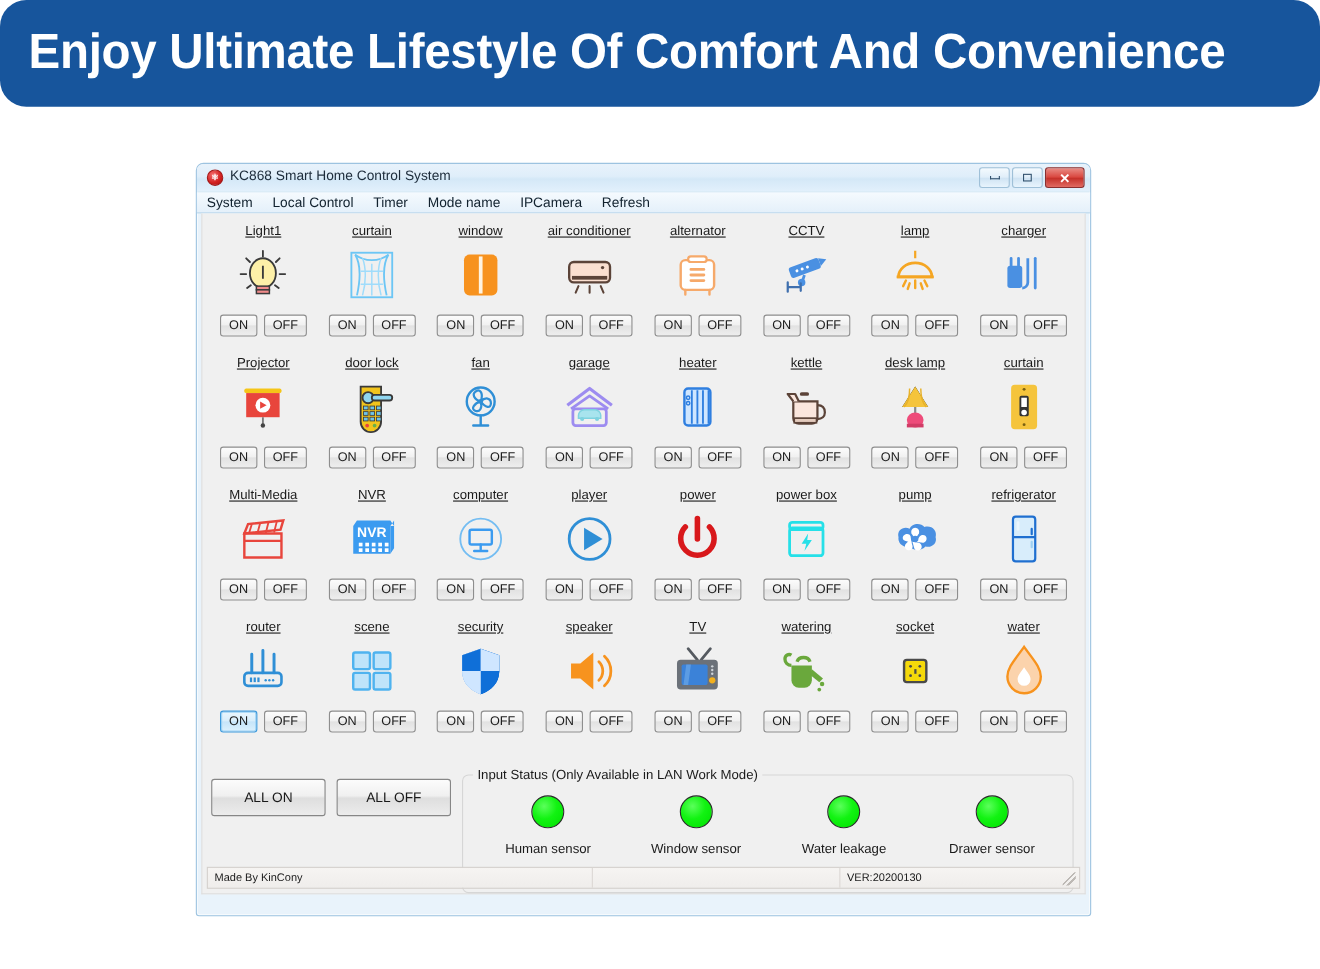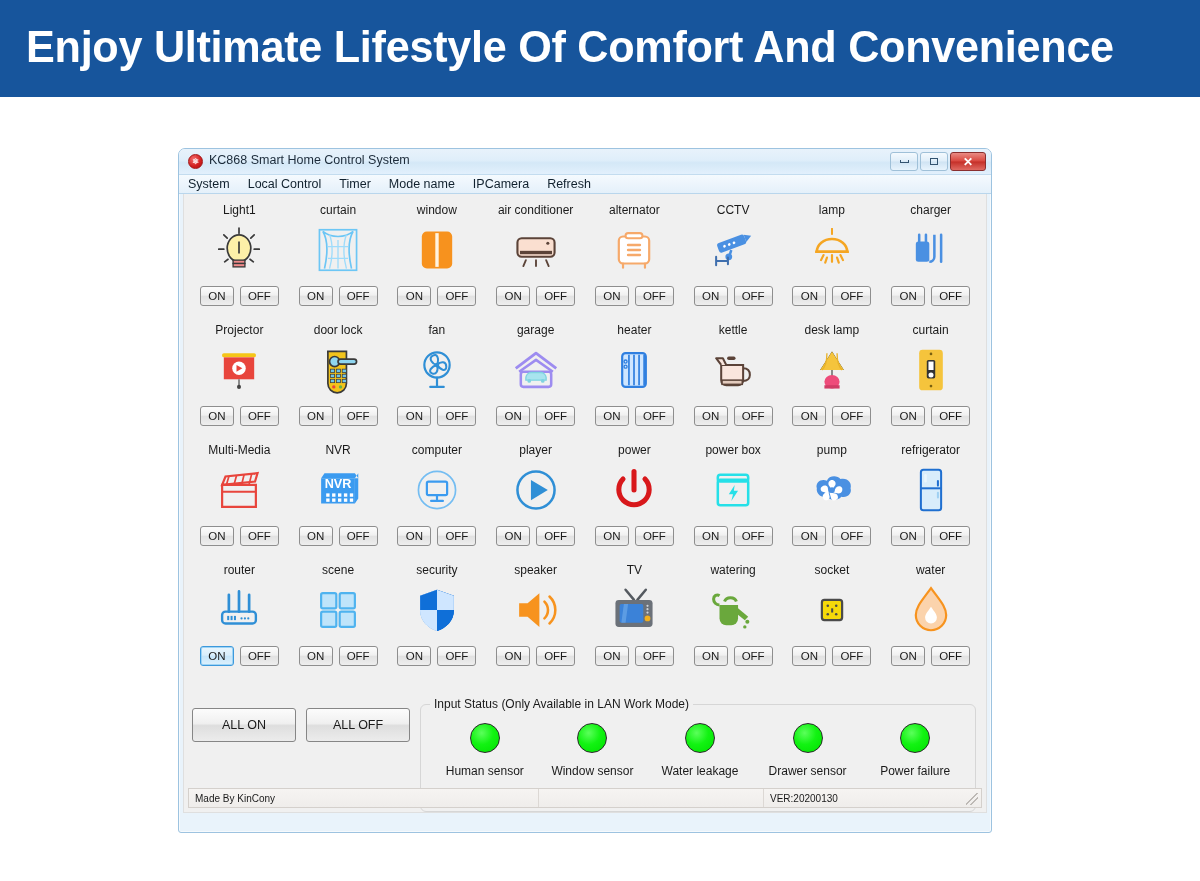--- a/index.html
+++ b/index.html
@@ -9,20 +9,21 @@
     background: #ffffff;
     font-family: "Liberation Sans", sans-serif;
     overflow: hidden;
   }
   #root { position: relative; width: 1200px; height: 881px; background: #fff; }
 
   
   .banner {
     position: absolute; left: 0; top: 0; width: 1200px; height: 97px;
     background: #17559c;
+    border-radius: 24px;
   }
   .banner-title {
     position: absolute; left: 26px; top: 21px;
     font-family: "Liberation Sans Narrow", "Liberation Sans", sans-serif;
     font-size: 45px; font-weight: bold; color: #ffffff;
     letter-spacing: -0.3px; white-space: nowrap;
     transform: scaleX(0.96); transform-origin: left center;
   }
 
   
@@ -96,21 +97,21 @@
     border: 1px solid #dfdfdf;
     border-top: none;
   }
 
   
   .grid { position: relative; padding: 4px 6px 0 6px; }
   .row { display: flex; height: 120px; }
   .cell { position: relative; flex: 1 1 0; display: flex; flex-direction: column; align-items: center; }
   .cell-label {
     font-size: 12px; color: #1a1a1a; margin-top: 5px; height: 15px;
-    line-height: 15px; white-space: nowrap;
+    line-height: 15px; white-space: nowrap; text-decoration: underline;
   }
   .cell-icon {
     height: 58px; width: 58px; margin-top: 3px;
     display: flex; align-items: center; justify-content: center;
   }
   .cell-icon svg { display: block; }
   .btn-pair { display: flex; gap: 6px; margin-top: 7px; }
   .btn {
     min-width: 34px; height: 20px; padding: 0 7px;
     font-size: 11.5px; color: #1a1a1a;
@@ -805,24 +806,20 @@
                 <div class="sensor-label">Window sensor</div>
               </div>
               <div class="sensor">
                 <div class="led"></div>
                 <div class="sensor-label">Water leakage</div>
               </div>
               <div class="sensor">
                 <div class="led"></div>
                 <div class="sensor-label">Drawer sensor</div>
               </div>
-              <div class="sensor">
-                <div class="led"></div>
-                <div class="sensor-label">Power failure</div>
-              </div>
             </div>
         </div>
       </div>
 
       <div class="statusbar">
         <div class="status-pane p1">Made By KinCony</div>
         <div class="status-pane p2"></div>
         <div class="status-pane p3">VER:20200130</div>
         <div class="grip"></div>
       </div>

